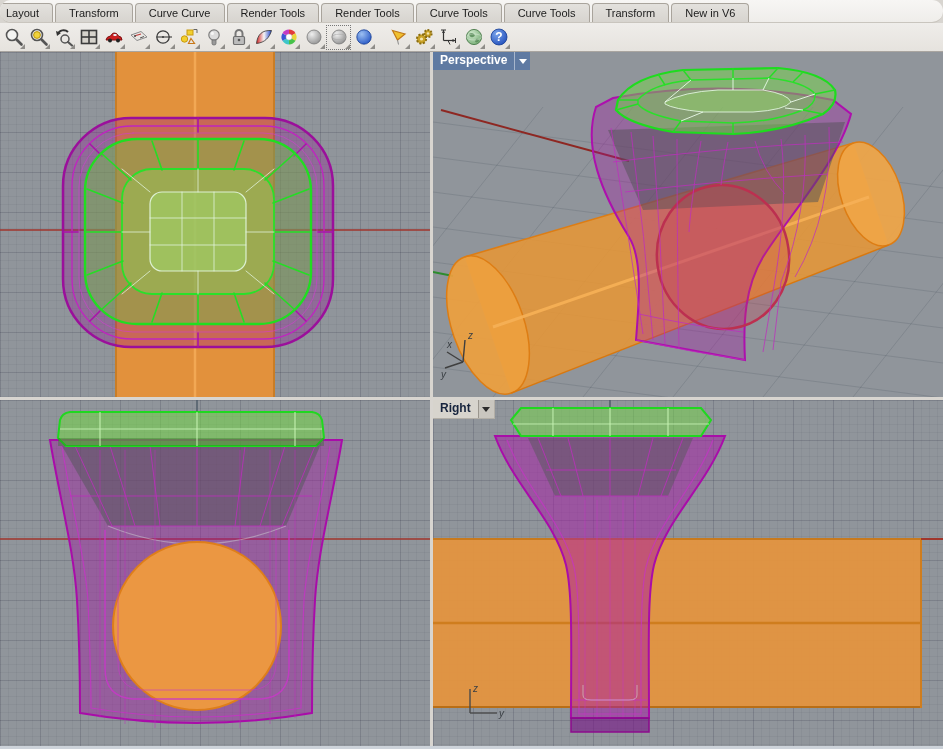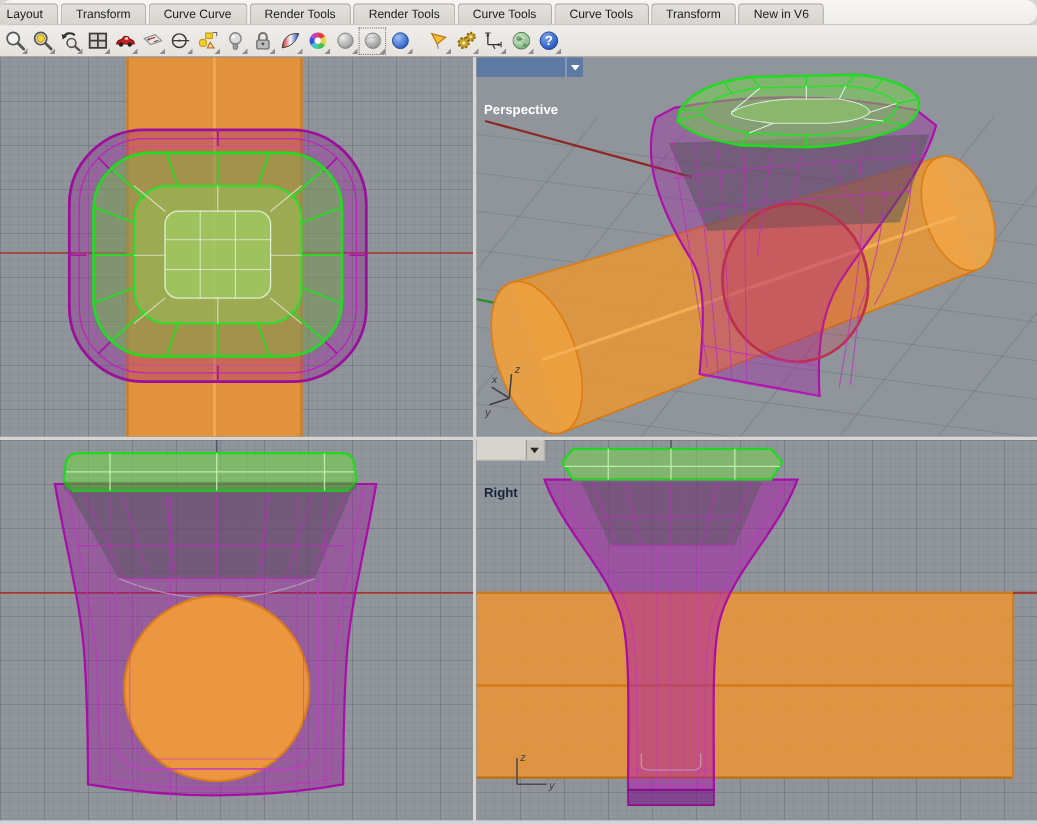--- a/index.html
+++ b/index.html
@@ -53,21 +53,21 @@
   }
   .vp-top   {left:0;   top:0;    width:430px;height:345px;}
   .vp-persp {left:433px;top:0;   width:510px;height:345px;background-image:none;}
   .vp-front {left:0;   top:348px;width:430px;height:346px;}
   .vp-right {left:433px;top:348px;width:510px;height:346px;}
   .vp svg{position:absolute;left:0;top:0;}
   .bottom-strip{position:absolute;left:0;top:694px;width:943px;height:4px;background:#cdd3da;}
   
   .vp-label{position:absolute;top:0;left:0;display:flex;align-items:stretch;z-index:6;
     font-weight:bold;font-size:12px;line-height:17px;height:18px;cursor:pointer;}
-  .vp-label .name{padding:0 7px;margin-top:40px;}
+  .vp-label .name{padding:0 7px;}
   .vp-label .arrow{width:15px;display:flex;align-items:center;justify-content:center;}
   .vp-label.active{background:#5f7aa2;color:#fff;}
   .vp-label.active .arrow{border-left:1px solid rgba(255,255,255,.45);}
   .vp-label.active .tri{width:0;height:0;border-left:4px solid transparent;border-right:4px solid transparent;border-top:5px solid #fff;}
   .vp-label.inactive{background:#d7d4cd;color:#17243d;border:1px solid #b3afa7;border-top:none;border-left:none;justify-content:center;}
   .vp-label.inactive .arrow{background:#c9c6bf;border-left:1px solid #9a968e;}
   .vp-label.inactive .tri{width:0;height:0;border-left:4px solid transparent;border-right:4px solid transparent;border-top:5px solid #2a2a2a;}
   .axis-label{font-style:italic;font-size:10px;fill:#3a3f44;}
 </style>
 </head>

